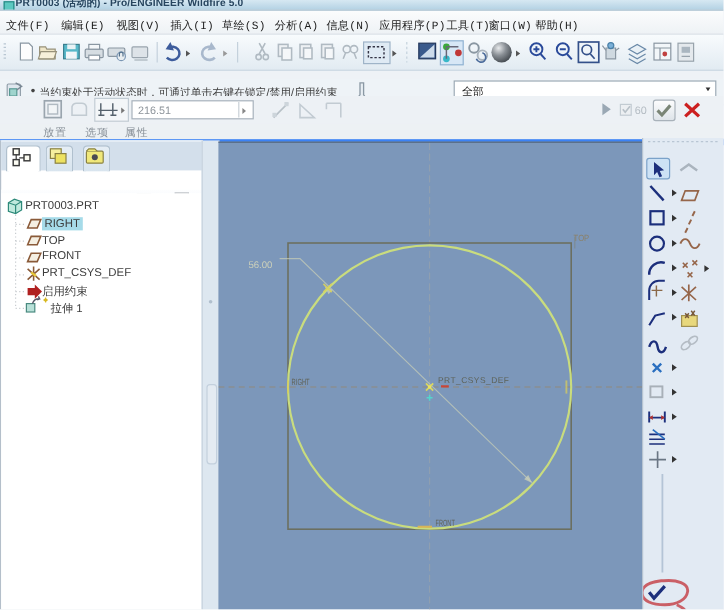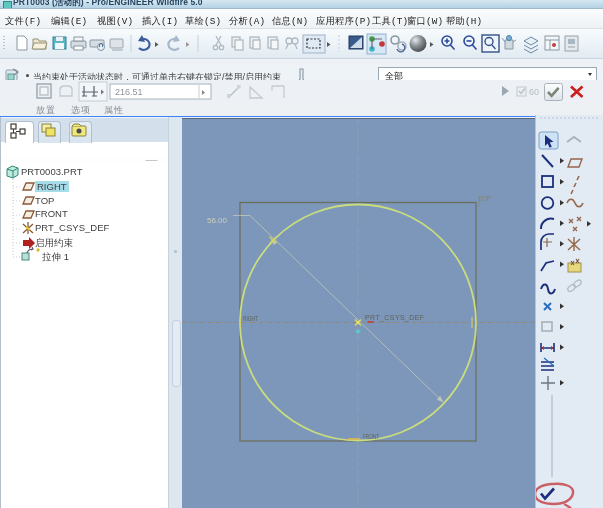--- a/index.html
+++ b/index.html
@@ -23,21 +23,21 @@
   .msgbar{position:absolute;left:0;top:66px;width:603px;height:21px;background:#eef3f7;border-bottom:1px solid #e3e9ee;}
   .msgbar .mtext{position:absolute;left:33px;top:5px;font-size:9px;color:#3c3c3c;}
   .msgbar .bullet{position:absolute;left:26px;top:8px;width:3px;height:3px;background:#444;border-radius:50%;}
   .combo{position:absolute;left:378px;top:1px;width:217px;height:14px;background:#fff;
     border:1px solid #9aa8b4;text-align:center;}
   .combo .ctext{position:absolute;left:6px;top:2px;font-size:9px;color:#222;}
   .combo .carrow{position:absolute;right:4px;top:5px;width:0;height:0;
     border-left:2.5px solid transparent;border-right:2.5px solid transparent;border-top:3.5px solid #333;}
   
   .dashrow{position:absolute;left:0;top:80px;width:603px;height:23px;background:#edf1f5;}
-  .tabsrow{position:absolute;left:0;top:103px;width:603px;height:13px;background:#edf1f4;border-bottom:1px solid #3b82f6;}
+  .tabsrow{position:absolute;left:0;top:103px;width:603px;height:13px;background:#edf1f4;border-bottom:5px solid #3b82f6;}
   .tabsrow span{position:absolute;top:1px;font-size:9px;color:#868e96;letter-spacing:1px;}
   
   .lpanel{position:absolute;left:0;top:117px;width:168px;height:391px;background:#fff;border-left:1px solid #b4bfca;}
   .tabstrip{position:absolute;left:0;top:0;width:168px;height:24px;background:#d3dfeb;border-top:1px solid #eef5fa;}
   .ptab{position:absolute;top:3px;height:21px;border:1px solid #b0c0ce;border-bottom:none;border-radius:4px 4px 0 0;background:linear-gradient(#e6eef5,#d8e4ee);}
   .ptab.sel{background:#fff;}
   .phead{position:absolute;left:0;top:24px;width:168px;height:20px;background:linear-gradient(#fdfeff,#edf3f8);border-bottom:1px solid #d5dde4;margin-top:17px;}
   .phead .htext{left:15px;top:5px;position:absolute;font-size:10px;color:#2e2e2e;}
   .tree{position:absolute;left:0;top:44px;width:168px;height:347px;background:#fff;font-size:9.5px;color:#3d3d3d;}
   .trow{position:absolute;left:0;height:14px;white-space:nowrap;}

